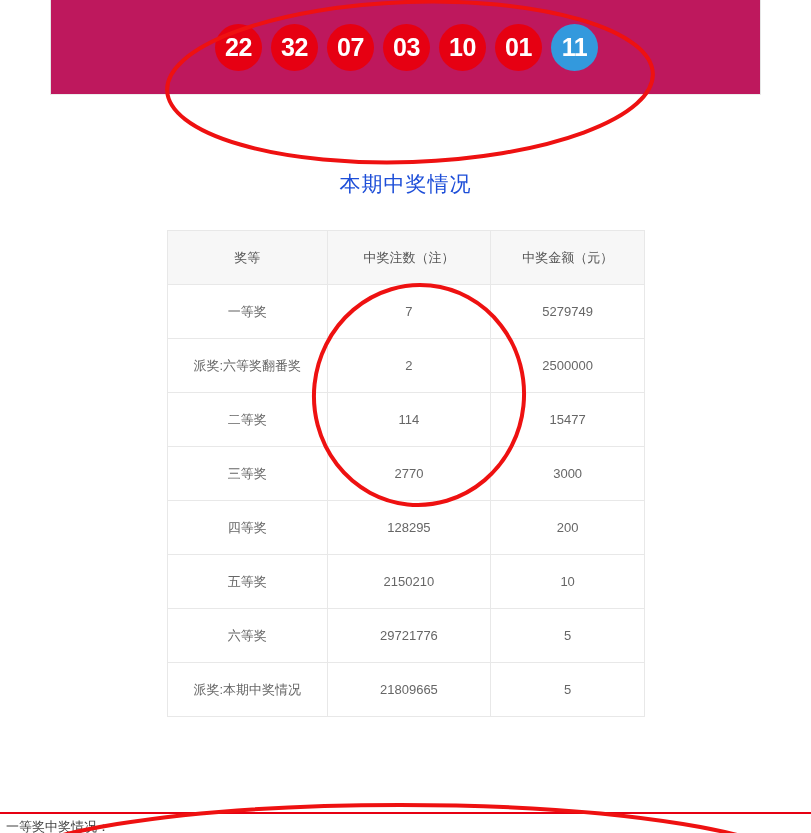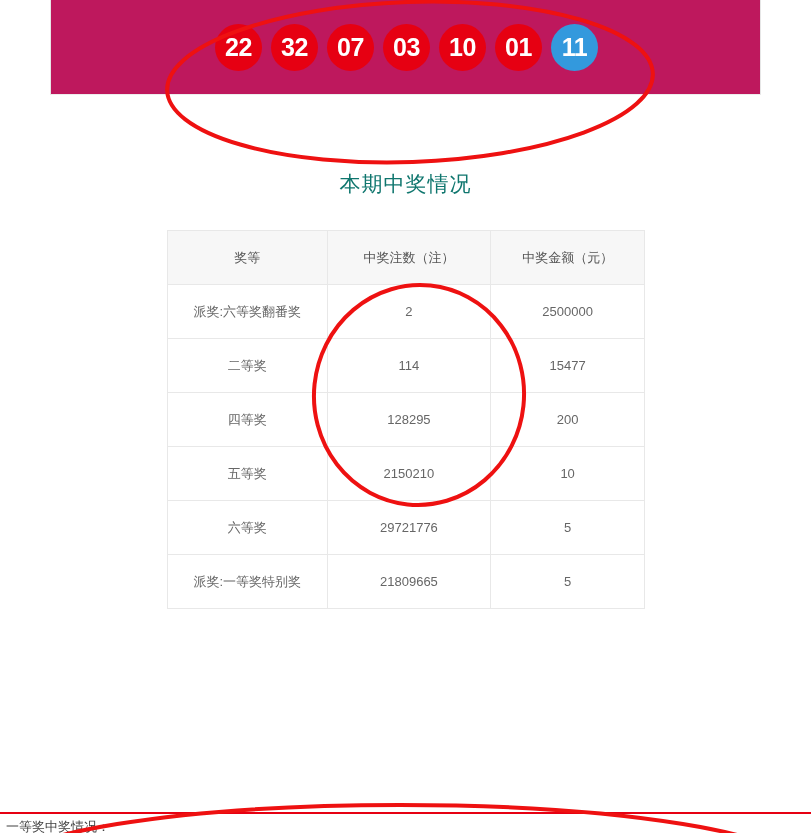--- a/index.html
+++ b/index.html
@@ -58,21 +58,21 @@
   .ball.blue { background: #3399dd; }
 
   
   .section-title {
     position: absolute;
     left: 0;
     top: 170px;
     width: 811px;
     text-align: center;
     font-size: 21px;
-    color: #0f766e;
+    color: #1d4ed8;
     font-weight: normal;
     letter-spacing: 1px;
   }
 
   
   .prize-table {
     position: absolute;
     left: 167px;
     top: 230px;
     width: 478px;
@@ -152,46 +152,56 @@
   </colgroup>
   <thead>
     <tr>
       <th>奖等</th>
       <th>中奖注数（注）</th>
       <th>中奖金额（元）</th>
     </tr>
   </thead>
   <tbody>
     <tr>
+      <td>一等奖</td>
+      <td>7</td>
+      <td>5279749</td>
+    </tr>
+    <tr>
       <td>派奖:六等奖翻番奖</td>
       <td>2</td>
       <td>2500000</td>
     </tr>
     <tr>
       <td>二等奖</td>
       <td>114</td>
       <td>15477</td>
     </tr>
     <tr>
+      <td>三等奖</td>
+      <td>2770</td>
+      <td>3000</td>
+    </tr>
+    <tr>
       <td>四等奖</td>
       <td>128295</td>
       <td>200</td>
     </tr>
     <tr>
       <td>五等奖</td>
       <td>2150210</td>
       <td>10</td>
     </tr>
     <tr>
       <td>六等奖</td>
       <td>29721776</td>
       <td>5</td>
     </tr>
     <tr>
-      <td>派奖:一等奖特别奖</td>
+      <td>派奖:本期中奖情况</td>
       <td>21809665</td>
       <td>5</td>
     </tr>
   </tbody>
 </table>
 
 <div class="bottom-rule"></div>
 <div class="bottom-note">一等奖中奖情况：</div>
 
 <svg class="annot" viewBox="0 0 811 833">

